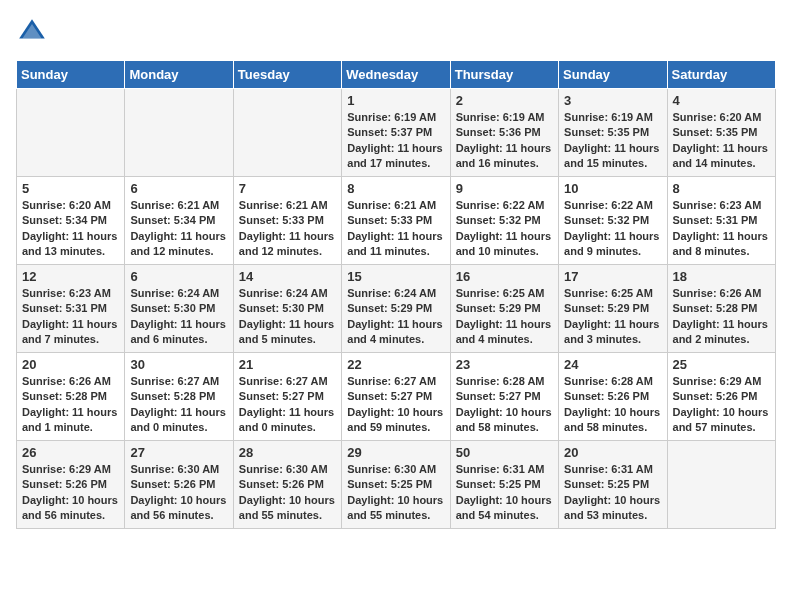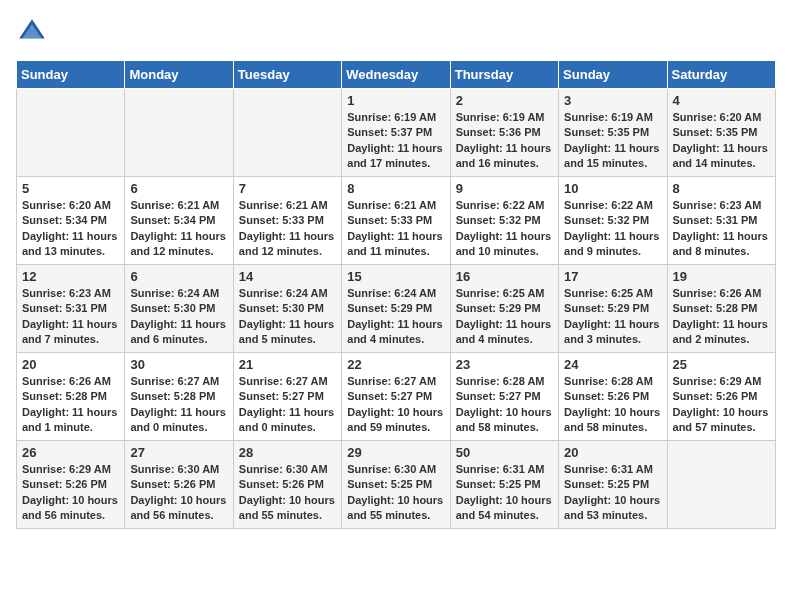--- a/index.html
+++ b/index.html
@@ -228,21 +228,21 @@
 Sunset: 5:29 PM
 Daylight: 11 hours and 4 minutes.</div>
         </td>
         <td>
           <span class="day-num">17</span>
           <div class="day-info" style="white-space: pre-line;">Sunrise: 6:25 AM
 Sunset: 5:29 PM
 Daylight: 11 hours and 3 minutes.</div>
         </td>
         <td>
-          <span class="day-num">19</span>
+          <span class="day-num">18</span>
           <div class="day-info" style="white-space: pre-line;">Sunrise: 6:26 AM
 Sunset: 5:28 PM
 Daylight: 11 hours and 2 minutes.</div>
         </td>
       </tr>
       <tr>
         <td>
           <span class="day-num">20</span>
           <div class="day-info" style="white-space: pre-line;">Sunrise: 6:26 AM
 Sunset: 5:28 PM

